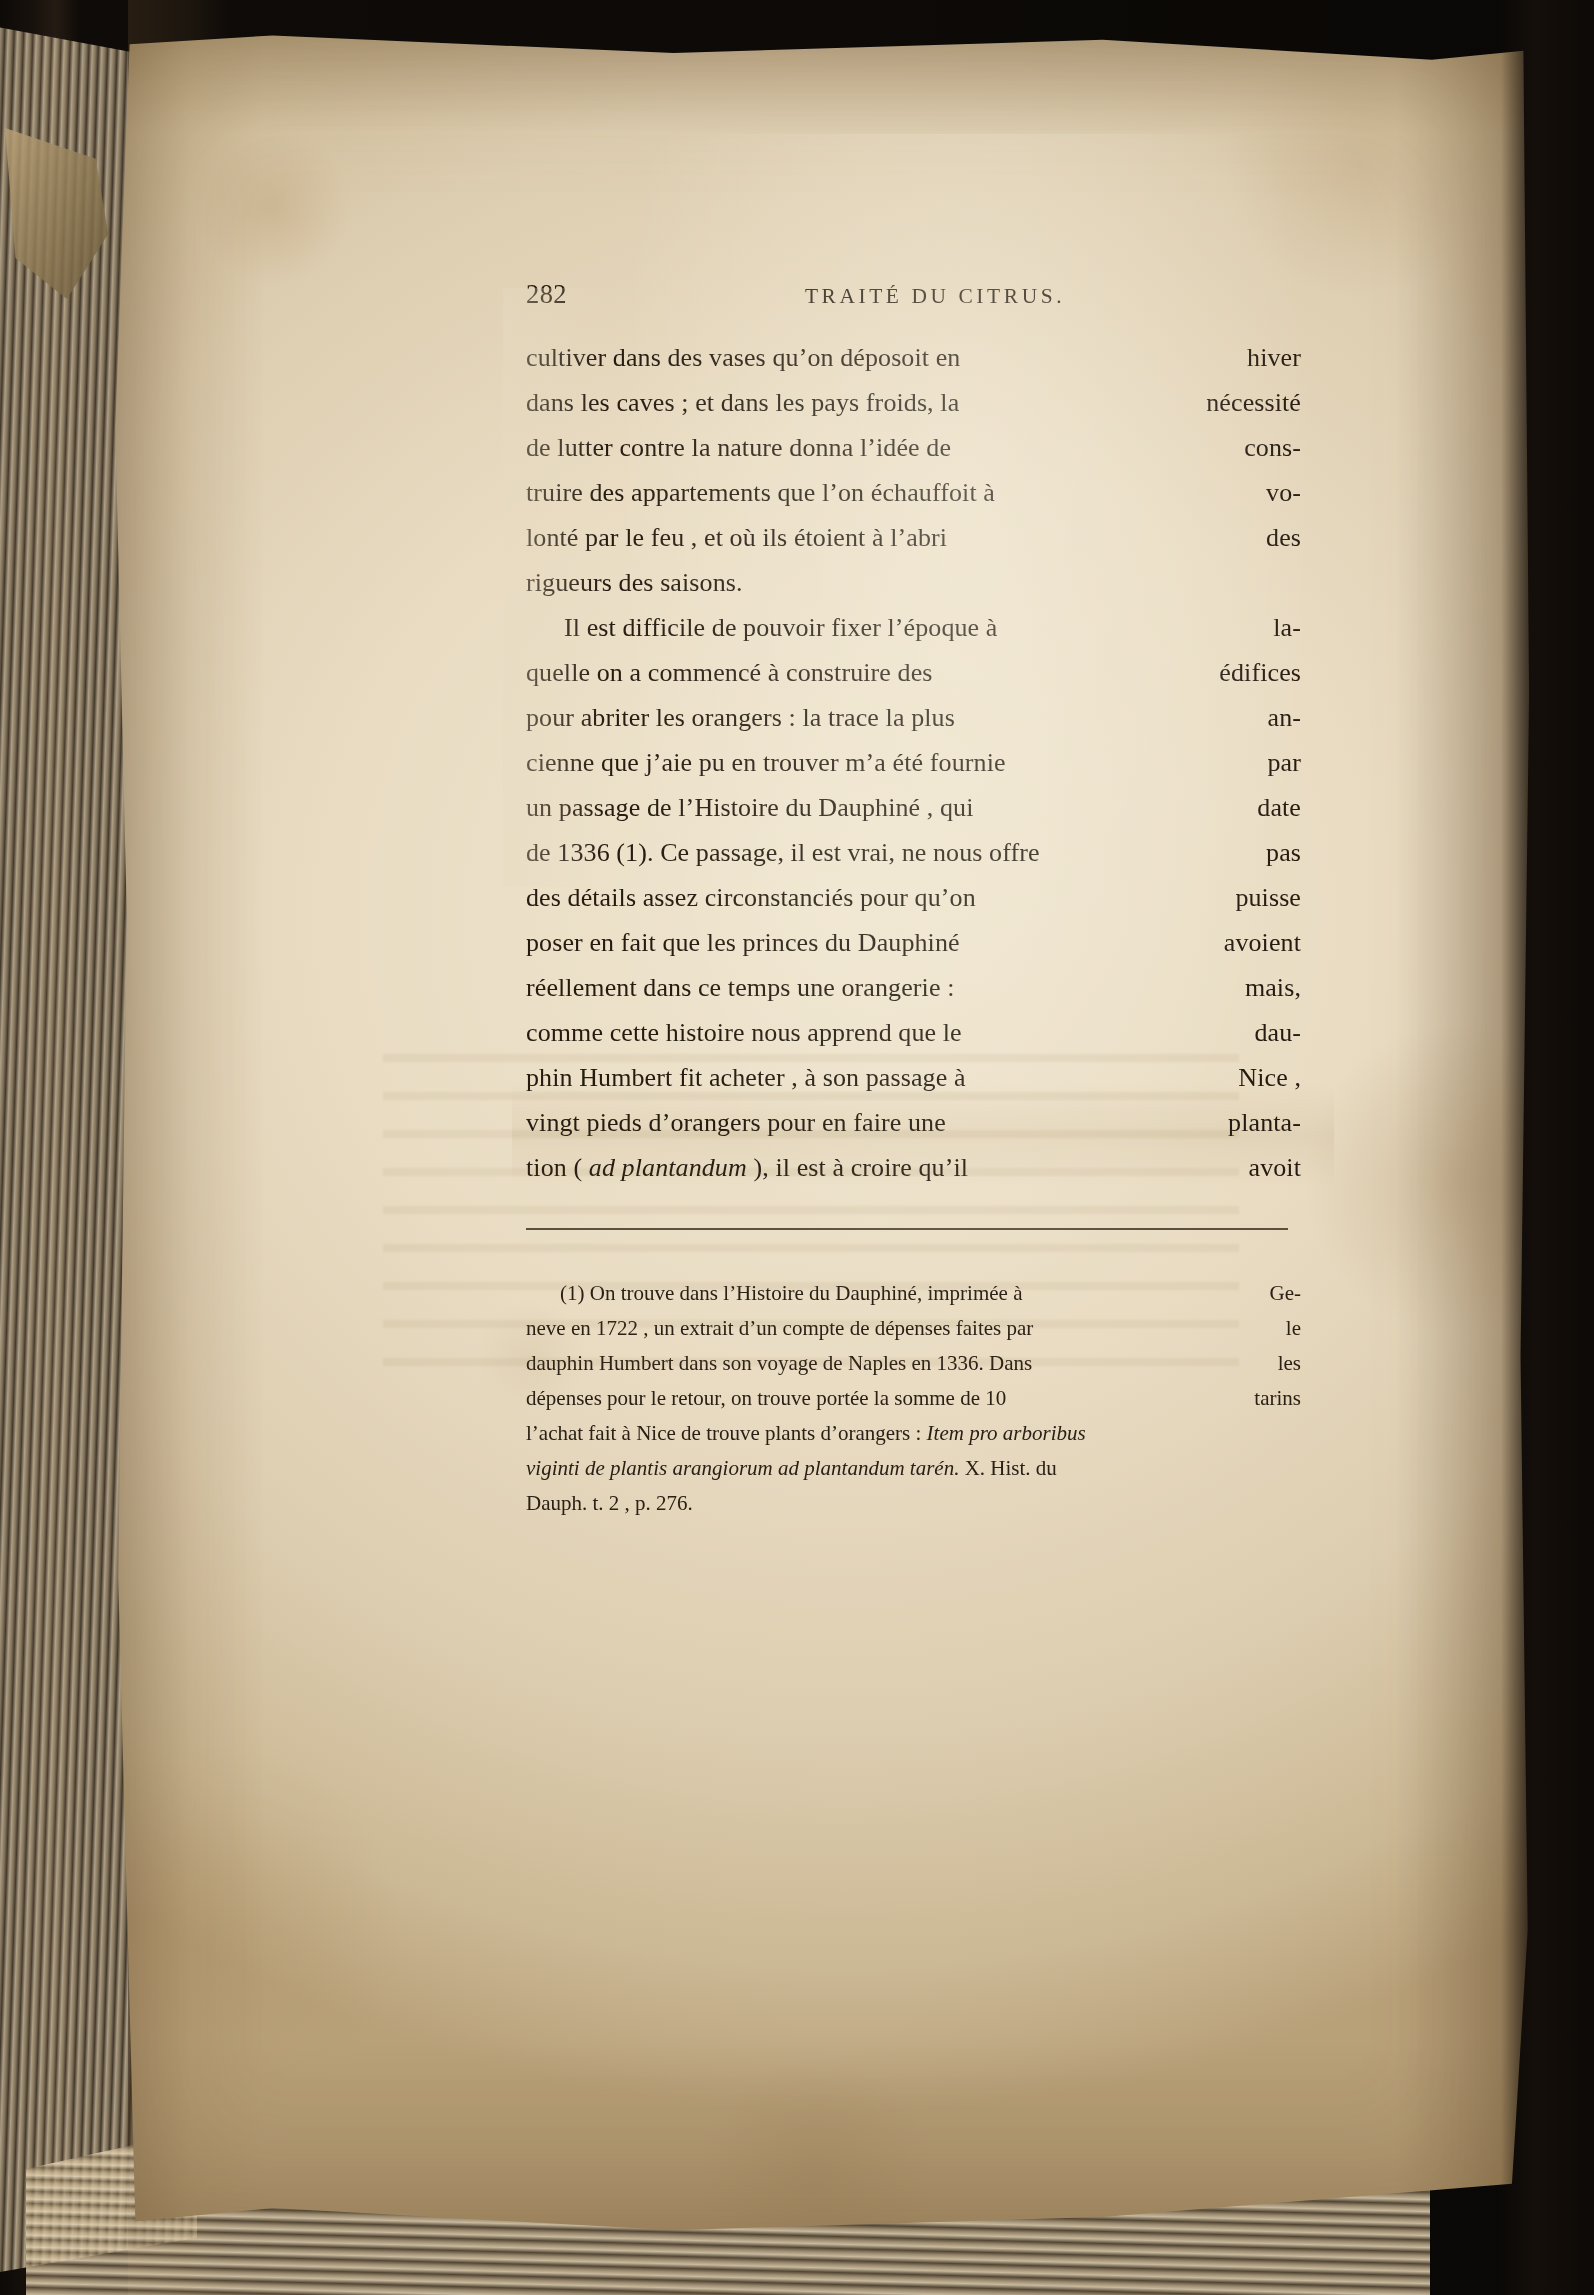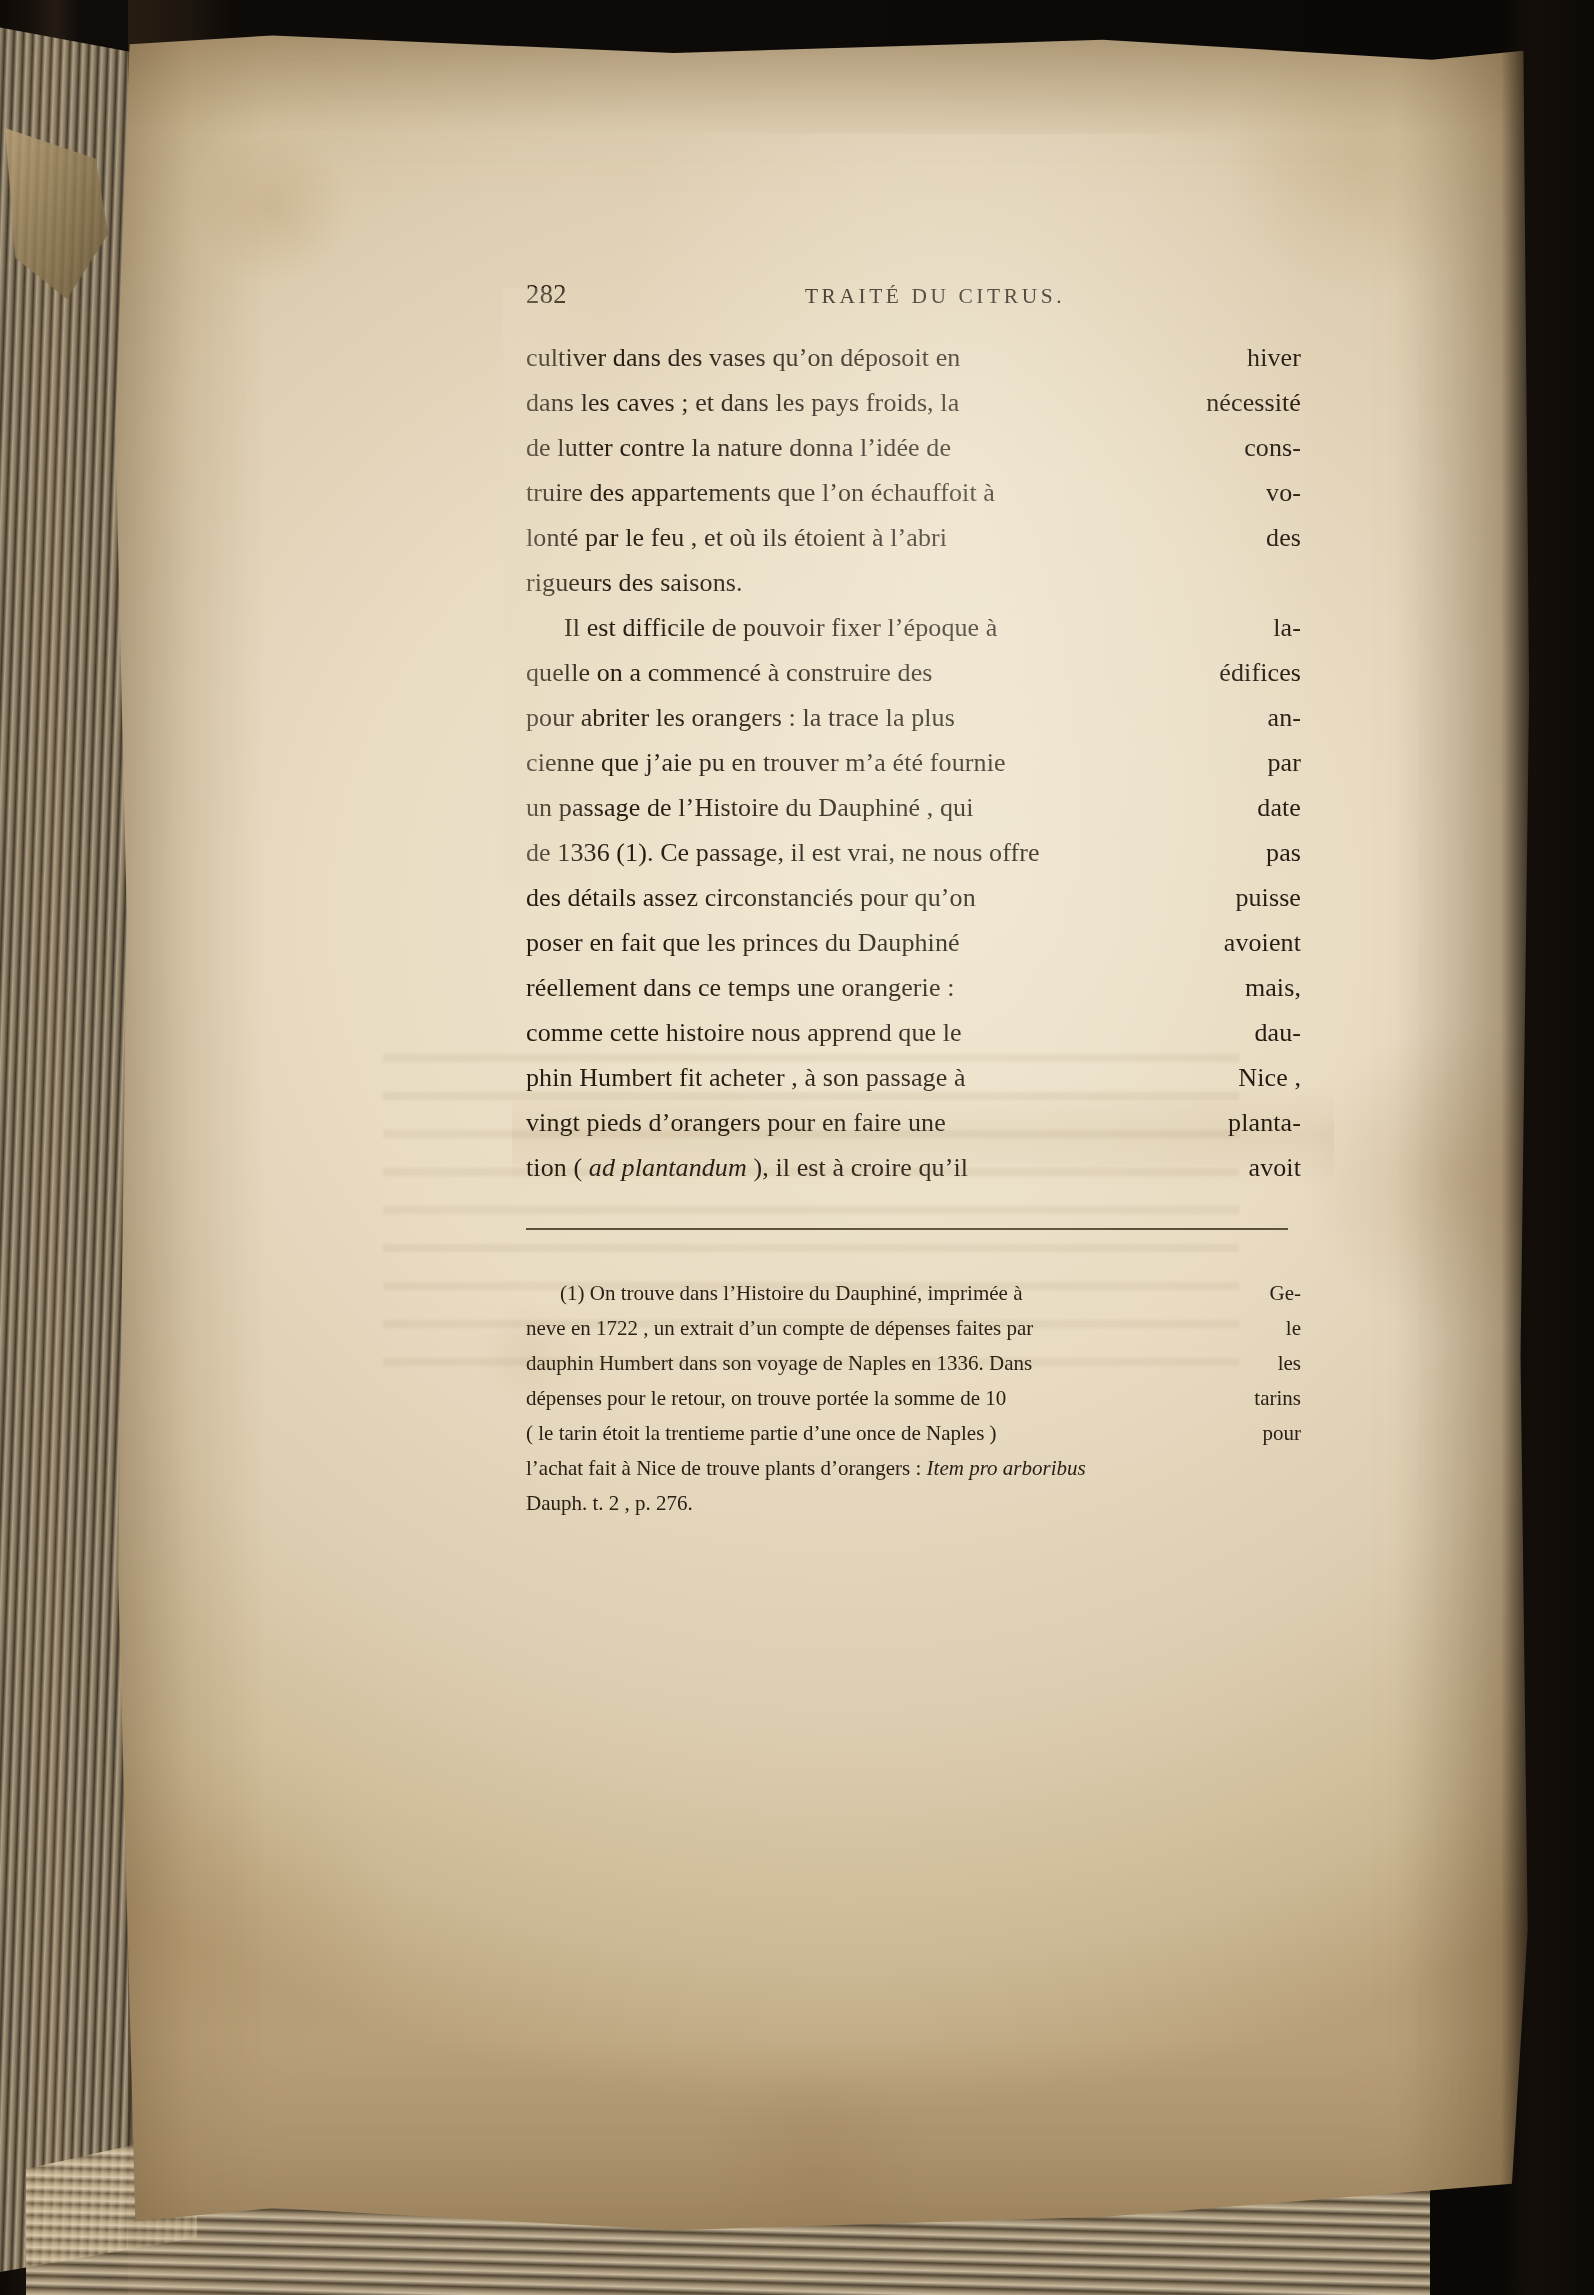--- a/index.html
+++ b/index.html
@@ -397,26 +397,25 @@
             <span>le</span>
         </div>
         <div class="fn-line justify">
           <span>dauphin Humbert dans son voyage de Naples en 1336. Dans</span>
             <span>les</span>
         </div>
         <div class="fn-line justify">
           <span>dépenses pour le retour, on trouve portée la somme de 10</span>
             <span>tarins</span>
         </div>
-        <div class="fn-line justify">
-          <span>( le tarin étoit la trentieme partie d’une once de Naples )</span>
-            <span>pour</span>
-        </div>
         <div class="fn-line">
           <span>l’achat fait à Nice de trouve plants d’orangers : </span><span class="italic">Item pro arboribus</span>
+        </div>
+        <div class="fn-line">
+          <span class="italic">viginti de plantis arangiorum ad plantandum tarén.</span><span> X. Hist. du</span>
         </div>
         <div class="fn-line">Dauph. t. 2 , p. 276.</div>
       </div>
 
     </div>
 
     <div class="ink-fade-left"></div>
     <div class="ink-band"></div>
     <div class="glare"></div>
   </div>

